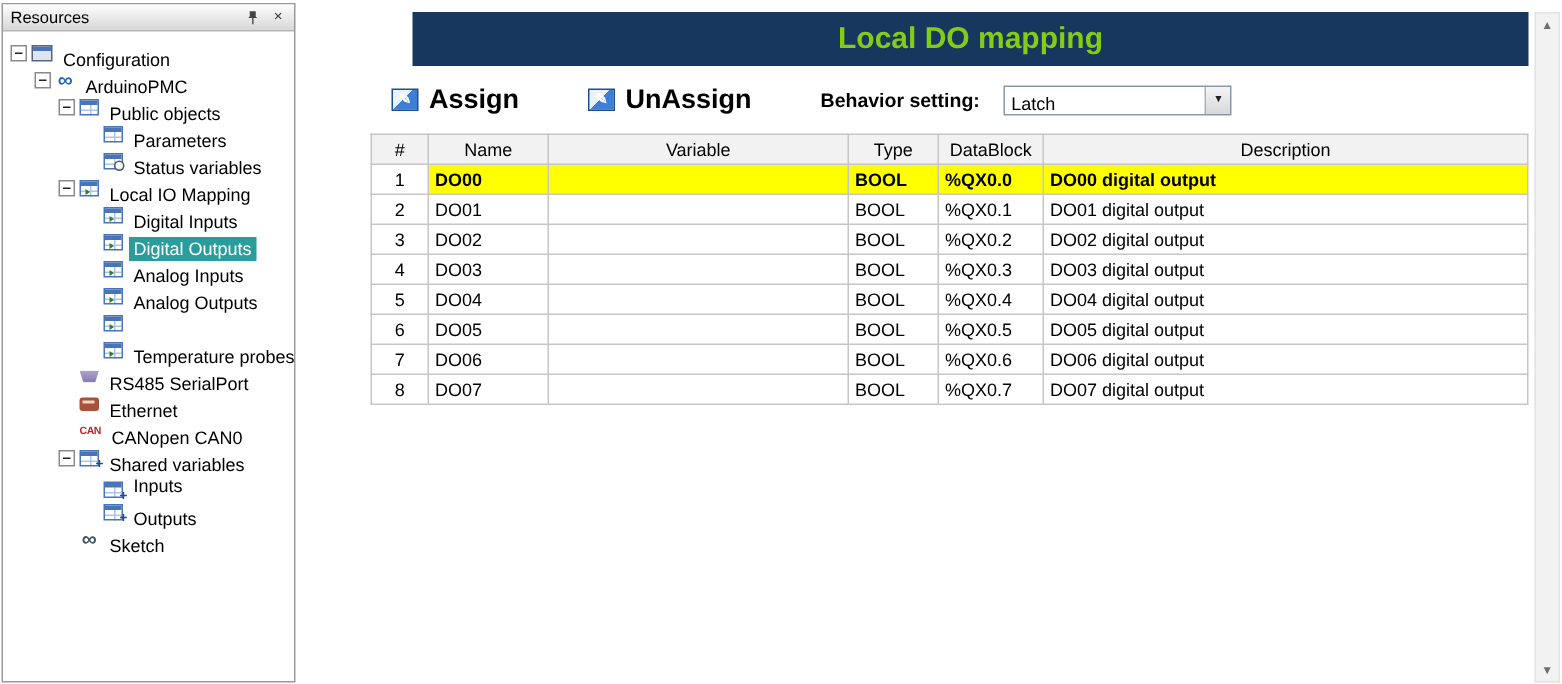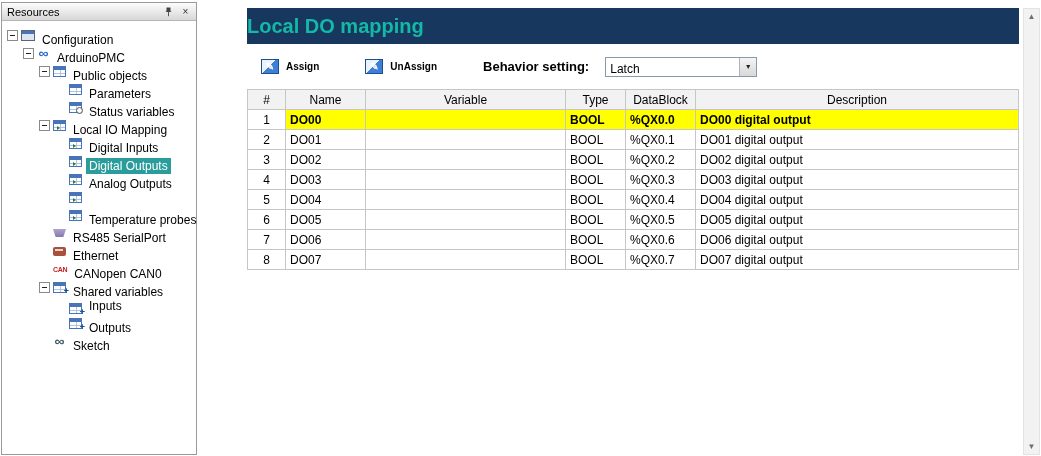--- a/index.html
+++ b/index.html
@@ -58,25 +58,25 @@
   .ic-eth { width:12px; height:9px; background:#a8503c; border-radius:2px; position:relative; }
   .ic-eth::after { content:''; position:absolute; left:2px; top:2px; width:8px; height:2px; background:#e8d8c8; }
   .ic-can { font-size:7px; font-weight:bold; color:#c22222; letter-spacing:-0.3px; }
 
   .tlabel { padding:1px 3px;margin-top:10px; }
   .selected-item .tlabel { background:#2b9c9c; color:#fff; }
 
   
   .main { position:absolute; left:247px; top:8px; width:772px; }
   .titlebar {
-    height:36px; background:#17375e; color:#14b8a6; font-size:20px; font-weight:bold;
-    text-align:left; line-height:36px;
+    height:36px; background:#17375e; color:#84cc16; font-size:20px; font-weight:bold;
+    text-align:center; line-height:36px;margin-left:28px;
   }
   .toolbar { height:45px; display:flex; align-items:center; padding-left:14px; }
-  .tool-btn { display:flex; align-items:center; gap:7px; font-weight:bold; font-size:10px;
+  .tool-btn { display:flex; align-items:center; gap:7px; font-weight:bold; font-size:18px;
     margin-right:46px; cursor:pointer; }
   .tool-icon {
     width:18px; height:15px; border:1px solid #1d4f8c;
     background:linear-gradient(135deg,#eaf2fb 45%,#3f7ed6 45%);
     display:flex; align-items:center; justify-content:center; position:relative;
   }
   .tool-icon::after { content:'\270E'; color:#fff; font-size:10px; line-height:1; }
   .behavior-label { font-weight:bold; font-size:13px; margin-right:16px; }
   .combo { width:152px; height:20px; border:1px solid #8a99a8; background:#fff;
     display:flex; align-items:flex-end; cursor:pointer; }
@@ -149,20 +149,25 @@
       </div>
       <div class="tree-item" style="padding-left: 53px;">
         <span class="exp-spacer"></span>
         <span class="ticon ic-table ic-io"></span>
         <span class="tlabel">Digital Inputs</span>
       </div>
       <div class="tree-item selected-item" style="padding-left: 53px;">
         <span class="exp-spacer"></span>
         <span class="ticon ic-table ic-io"></span>
         <span class="tlabel">Digital Outputs</span>
+      </div>
+      <div class="tree-item" style="padding-left: 53px;">
+        <span class="exp-spacer"></span>
+        <span class="ticon ic-table ic-io"></span>
+        <span class="tlabel">Analog Inputs</span>
       </div>
       <div class="tree-item" style="padding-left: 53px;">
         <span class="exp-spacer"></span>
         <span class="ticon ic-table ic-io"></span>
         <span class="tlabel">Analog Outputs</span>
       </div>
       <div class="tree-item" style="padding-left: 53px;">
         <span class="exp-spacer"></span>
         <span class="ticon ic-table ic-io"></span>
       </div>

